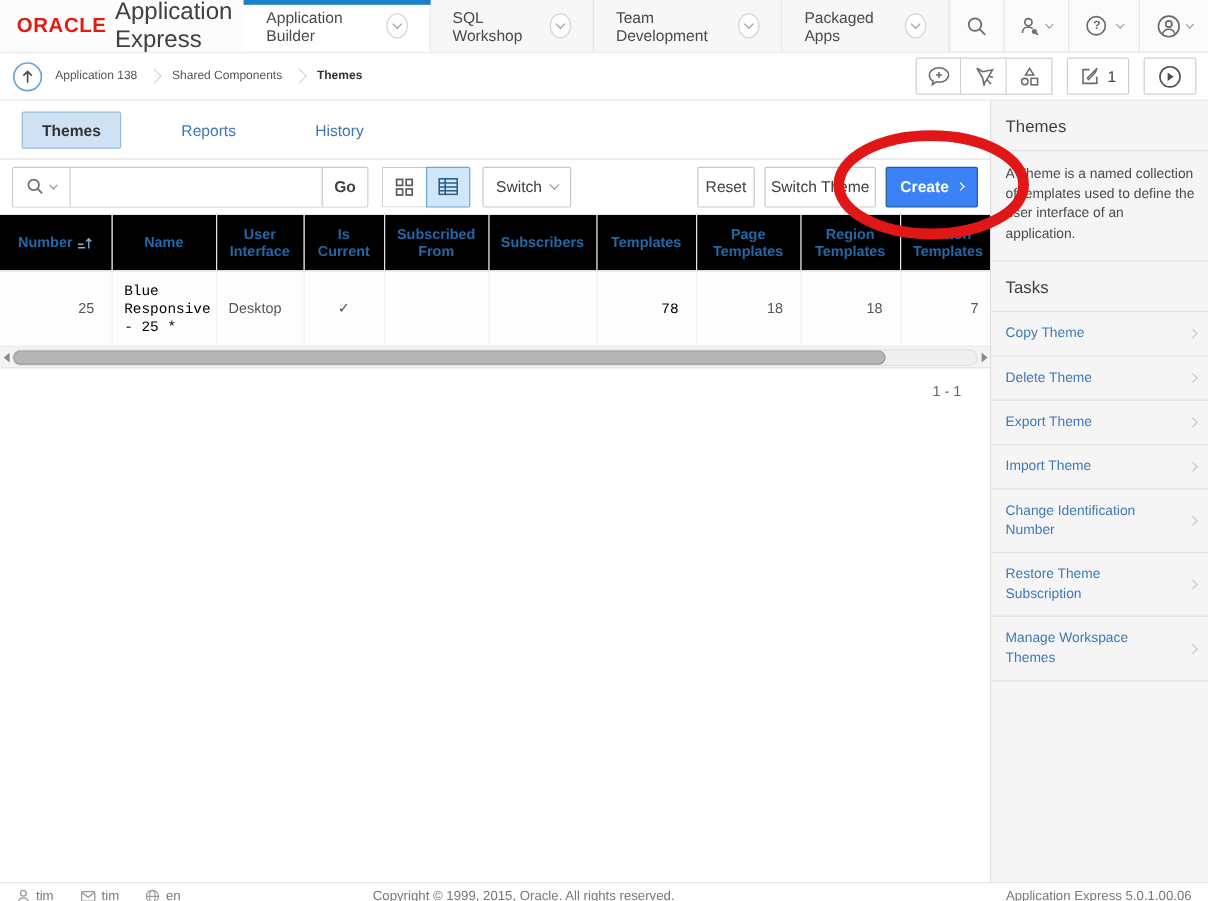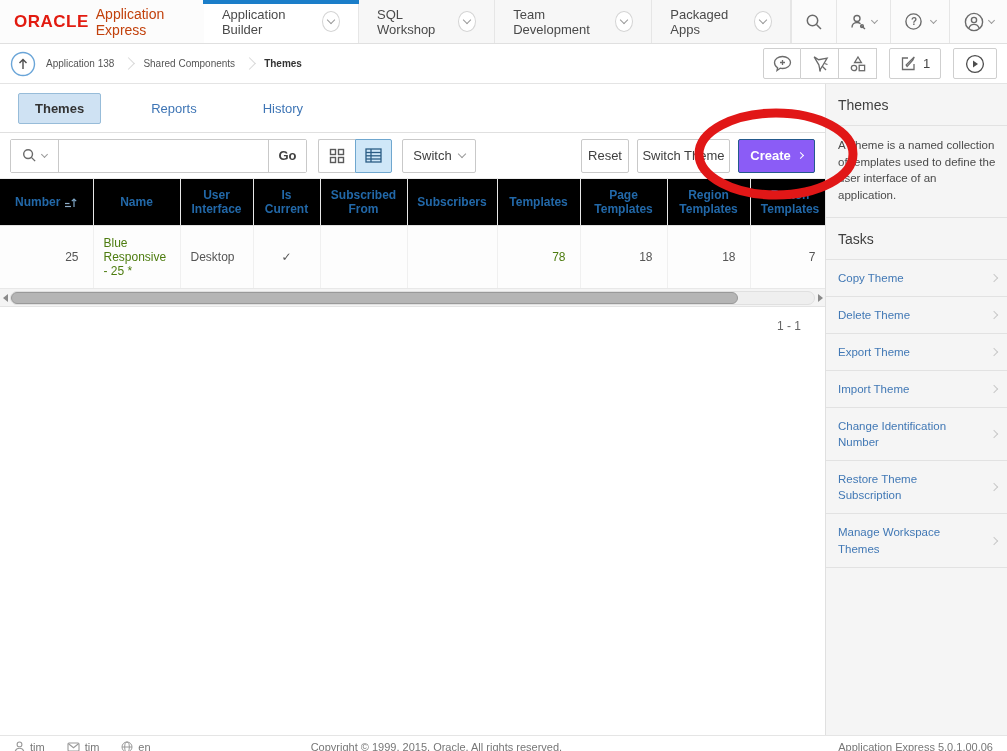--- a/index.html
+++ b/index.html
@@ -4,21 +4,21 @@
 <style>
   * { margin:0; padding:0; box-sizing:border-box; }
   html,body { width:1007px; height:751px; overflow:hidden; background:#fff;
     font-family:"Liberation Sans","DejaVu Sans",sans-serif; color:#404040; }
   .page { position:relative; width:1007px; height:751px; overflow:hidden; }
 
   
   .topnav { height:44px; background:#fbfbfb; border-bottom:1px solid #e0e0e0; display:flex; align-items:stretch; }
   .brand { width:237px; display:flex; align-items:center; padding-left:14px; background:#fcfcfc; }
   .brand .oracle { color:#e21b10; font-weight:bold; font-size:17px; letter-spacing:.5px; }
-  .brand .product { color:#c2410c; font-size:14px; margin-left:7px; }
+  .brand .product { color:#404040; font-size:20px; margin-left:7px; }
   .navtab { display:flex; align-items:center; justify-content:center; gap:8px; font-size:13px; color:#4a4a4a;
     border-right:1px solid #e6e6e6; padding:0 18px; position:relative; background:#f7f7f7; cursor:pointer; }
   .navtab:first-of-type { border-left:1px solid #e6e6e6; }
   .navtab.active { background:#fff;gap:10px; }
   .navtab.active::before { content:""; position:absolute; top:0; left:-1px; right:-1px; height:4px; background:#1b7ec9; }
   .chev { display:inline-block; width:6px; height:6px; border-right:1.5px solid #9a9a9a; border-bottom:1.5px solid #9a9a9a; transform:rotate(45deg); margin-top:-3px; }
   .chev.right { transform:rotate(-45deg); margin-top:0; }
   .chev-circle { width:21px; height:21px; border:1px solid #d4d4d4; border-radius:50%; display:flex; align-items:center; justify-content:center; background:#fff; }
   .chev-circle .chev { width:6px; height:6px; }
   .nav-icons { margin-left:auto; display:flex; align-items:stretch; }
@@ -57,31 +57,31 @@
   .viewgroup { display:flex; margin-left:11px; }
   .vbtn { width:37px; height:34px; border:1px solid #c9c9c9; background:#fff; display:flex; align-items:center; justify-content:center; cursor:pointer; }
   .vbtn:first-child { border-radius:2px 0 0 2px; border-right:none; }
   .vbtn:last-child { border-radius:0 2px 2px 0; }
   .vbtn.active { background:#cfe7f8; border-color:#6fa7cf; }
   .btn { height:34px; border:1px solid #c9c9c9; background:#fff; border-radius:2px; font-size:13px; color:#404040; display:flex; align-items:center; justify-content:center; gap:7px; cursor:pointer; font-family:inherit; }
   .actions { width:74px; margin-left:10px; }
   .right-tools { margin-left:auto; display:flex; align-items:center; gap:8px; }
   .reset { width:48px; }
   .switch { width:93px; }
-  .create { width:77px; background:#8b5cf6; border-color:#245a8c; color:#fff; font-weight:bold; }
+  .create { width:77px; background:#3b82f6; border-color:#245a8c; color:#fff; font-weight:bold; }
   .create .chev { border-color:#fff; width:5px; height:5px; }
 
   
   .report { width:825px; overflow:hidden; }
   table { border-collapse:collapse; table-layout:fixed; width:830px; }
   th { height:47px; background:#000000; border-right:1px solid #e8e8e8; border-bottom:1px solid #e2e2e2; border-top:1px solid #ededed;
        color:#2268a8; font-size:12px; font-weight:bold; text-align:center; vertical-align:middle; padding:4px 6px; }
   td { height:63px; background:#fdfdfd; border-right:1px solid #f0f0f0; border-bottom:1px solid #e8e8e8; font-size:12px; color:#555; vertical-align:middle; padding:4px 10px; }
   td.num { text-align:right; padding-right:14px; }
-  td.link, a.link { color:#4d7c0f; }
+  td.link, a.link { color:#000000;font-family:Liberation Mono, monospace; }
   td.ctr { text-align:center; }
   .sorticon { display:inline-block; vertical-align:-2px; margin-left:4px; }
 
   
   .hscroll { height:18px; background:#f4f4f4; border-bottom:1px solid #e4e4e4; position:relative; display:flex; align-items:center; }
   .harrow { width:10px; height:18px; display:flex; align-items:center; justify-content:center; cursor:pointer; }
   .tri-l { width:0; height:0; border-top:4px solid transparent; border-bottom:4px solid transparent; border-right:5px solid #8a8a8a; }
   .tri-r { width:0; height:0; border-top:4px solid transparent; border-bottom:4px solid transparent; border-left:5px solid #8a8a8a; }
   .htrack { flex:1; height:14px; background:#efefef; border:1px solid #e0e0e0; border-radius:7px; position:relative; }
   .hthumb { position:absolute; left:0; top:0; height:12px; width:727px; background:#b5b5b5; border:1px solid #999; border-radius:6px; cursor:grab; }

